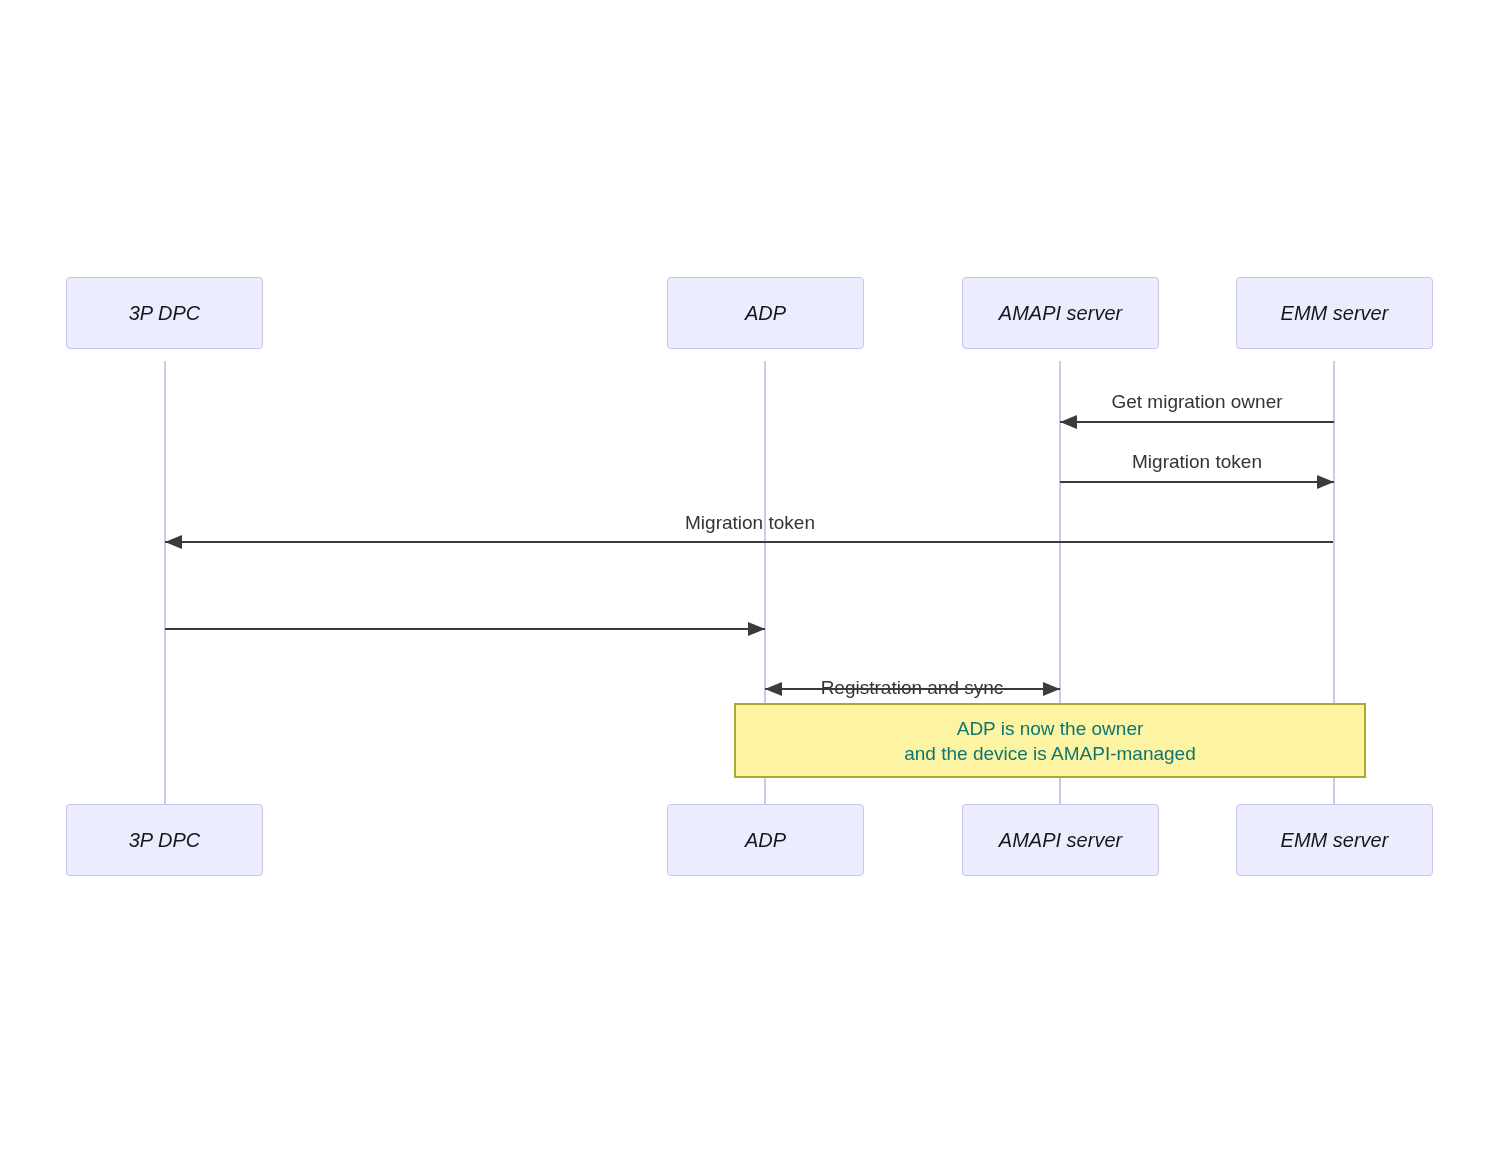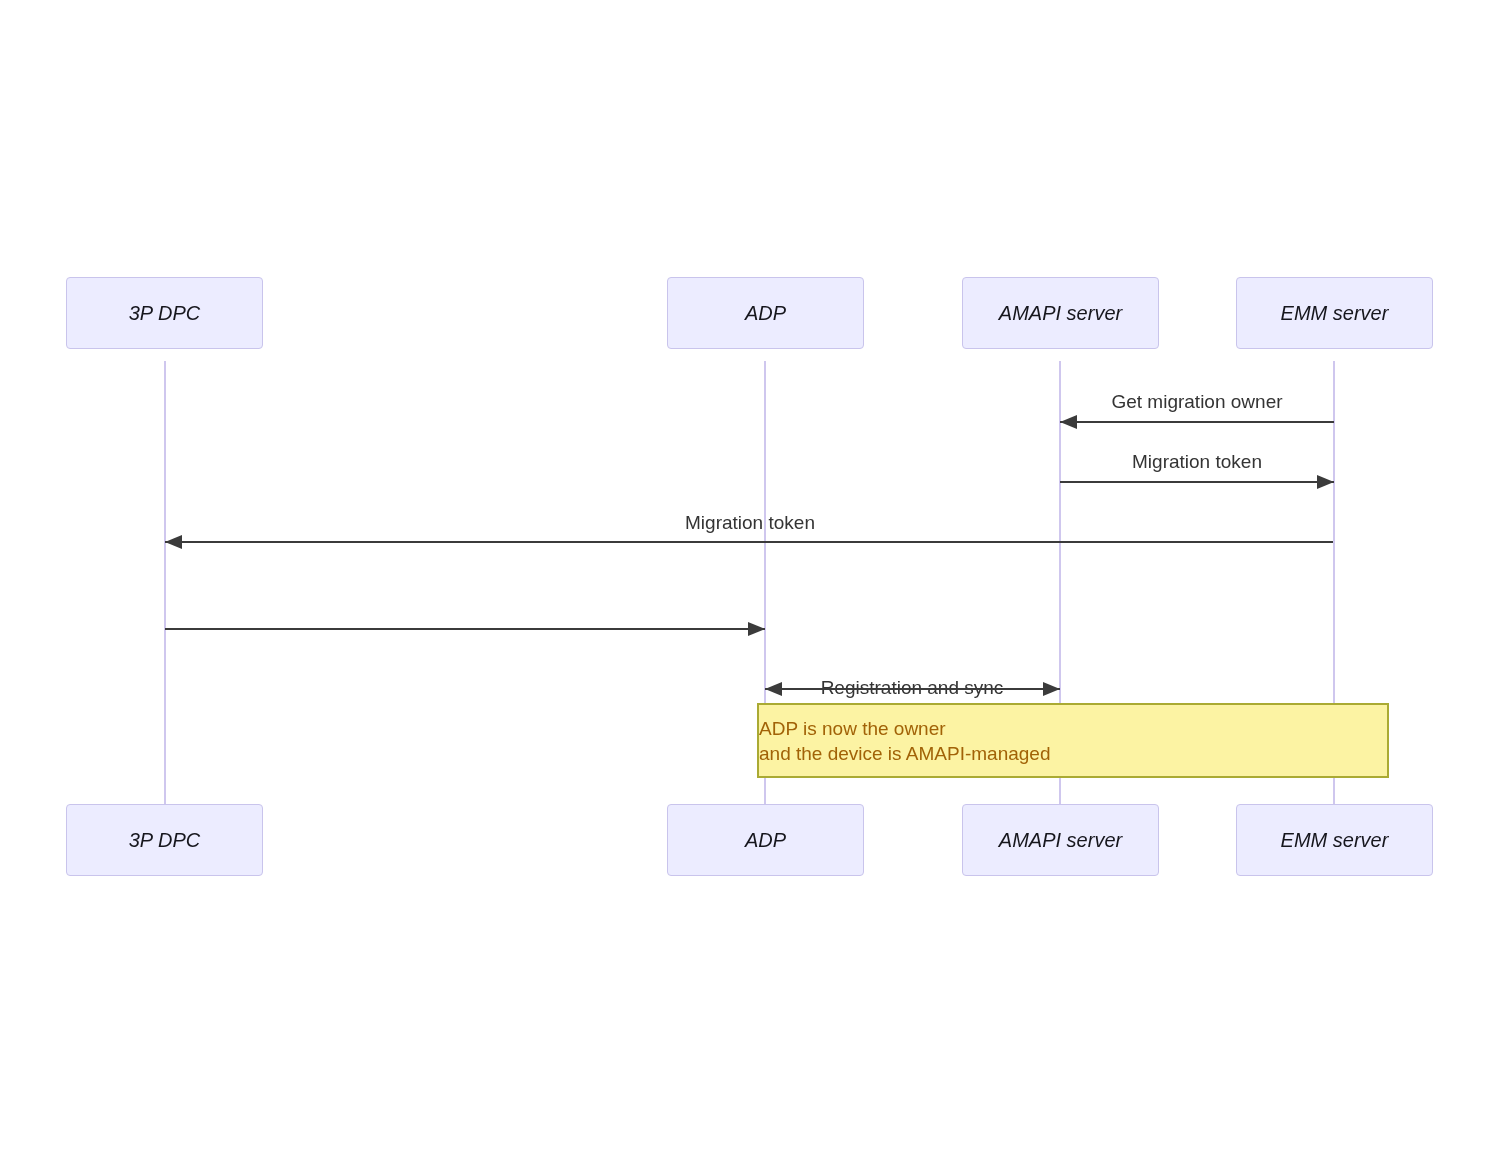--- a/index.html
+++ b/index.html
@@ -79,27 +79,27 @@
   }
   .note {
     position: absolute;
     left: 734px;
     top: 703px;
     width: 632px;
     height: 75px;
     box-sizing: border-box;
     background: #fcf3a3;
     border: 2px solid #aaaa33;
+    text-align: center;
     font-size: 19px;
     line-height: 25px;
-    color: #a16207;
+    color: #0f766e;
     padding-top: 11px;
     white-space: pre-line;
     z-index: 4;
-    margin-left: 23px;
   }
 </style>
 </head>
 <body>
 
 <div class="stage">
 
   <div class="lifeline" style="left:164px;"></div>
   <div class="lifeline" style="left:764px;"></div>
   <div class="lifeline" style="left:1059px;"></div>

